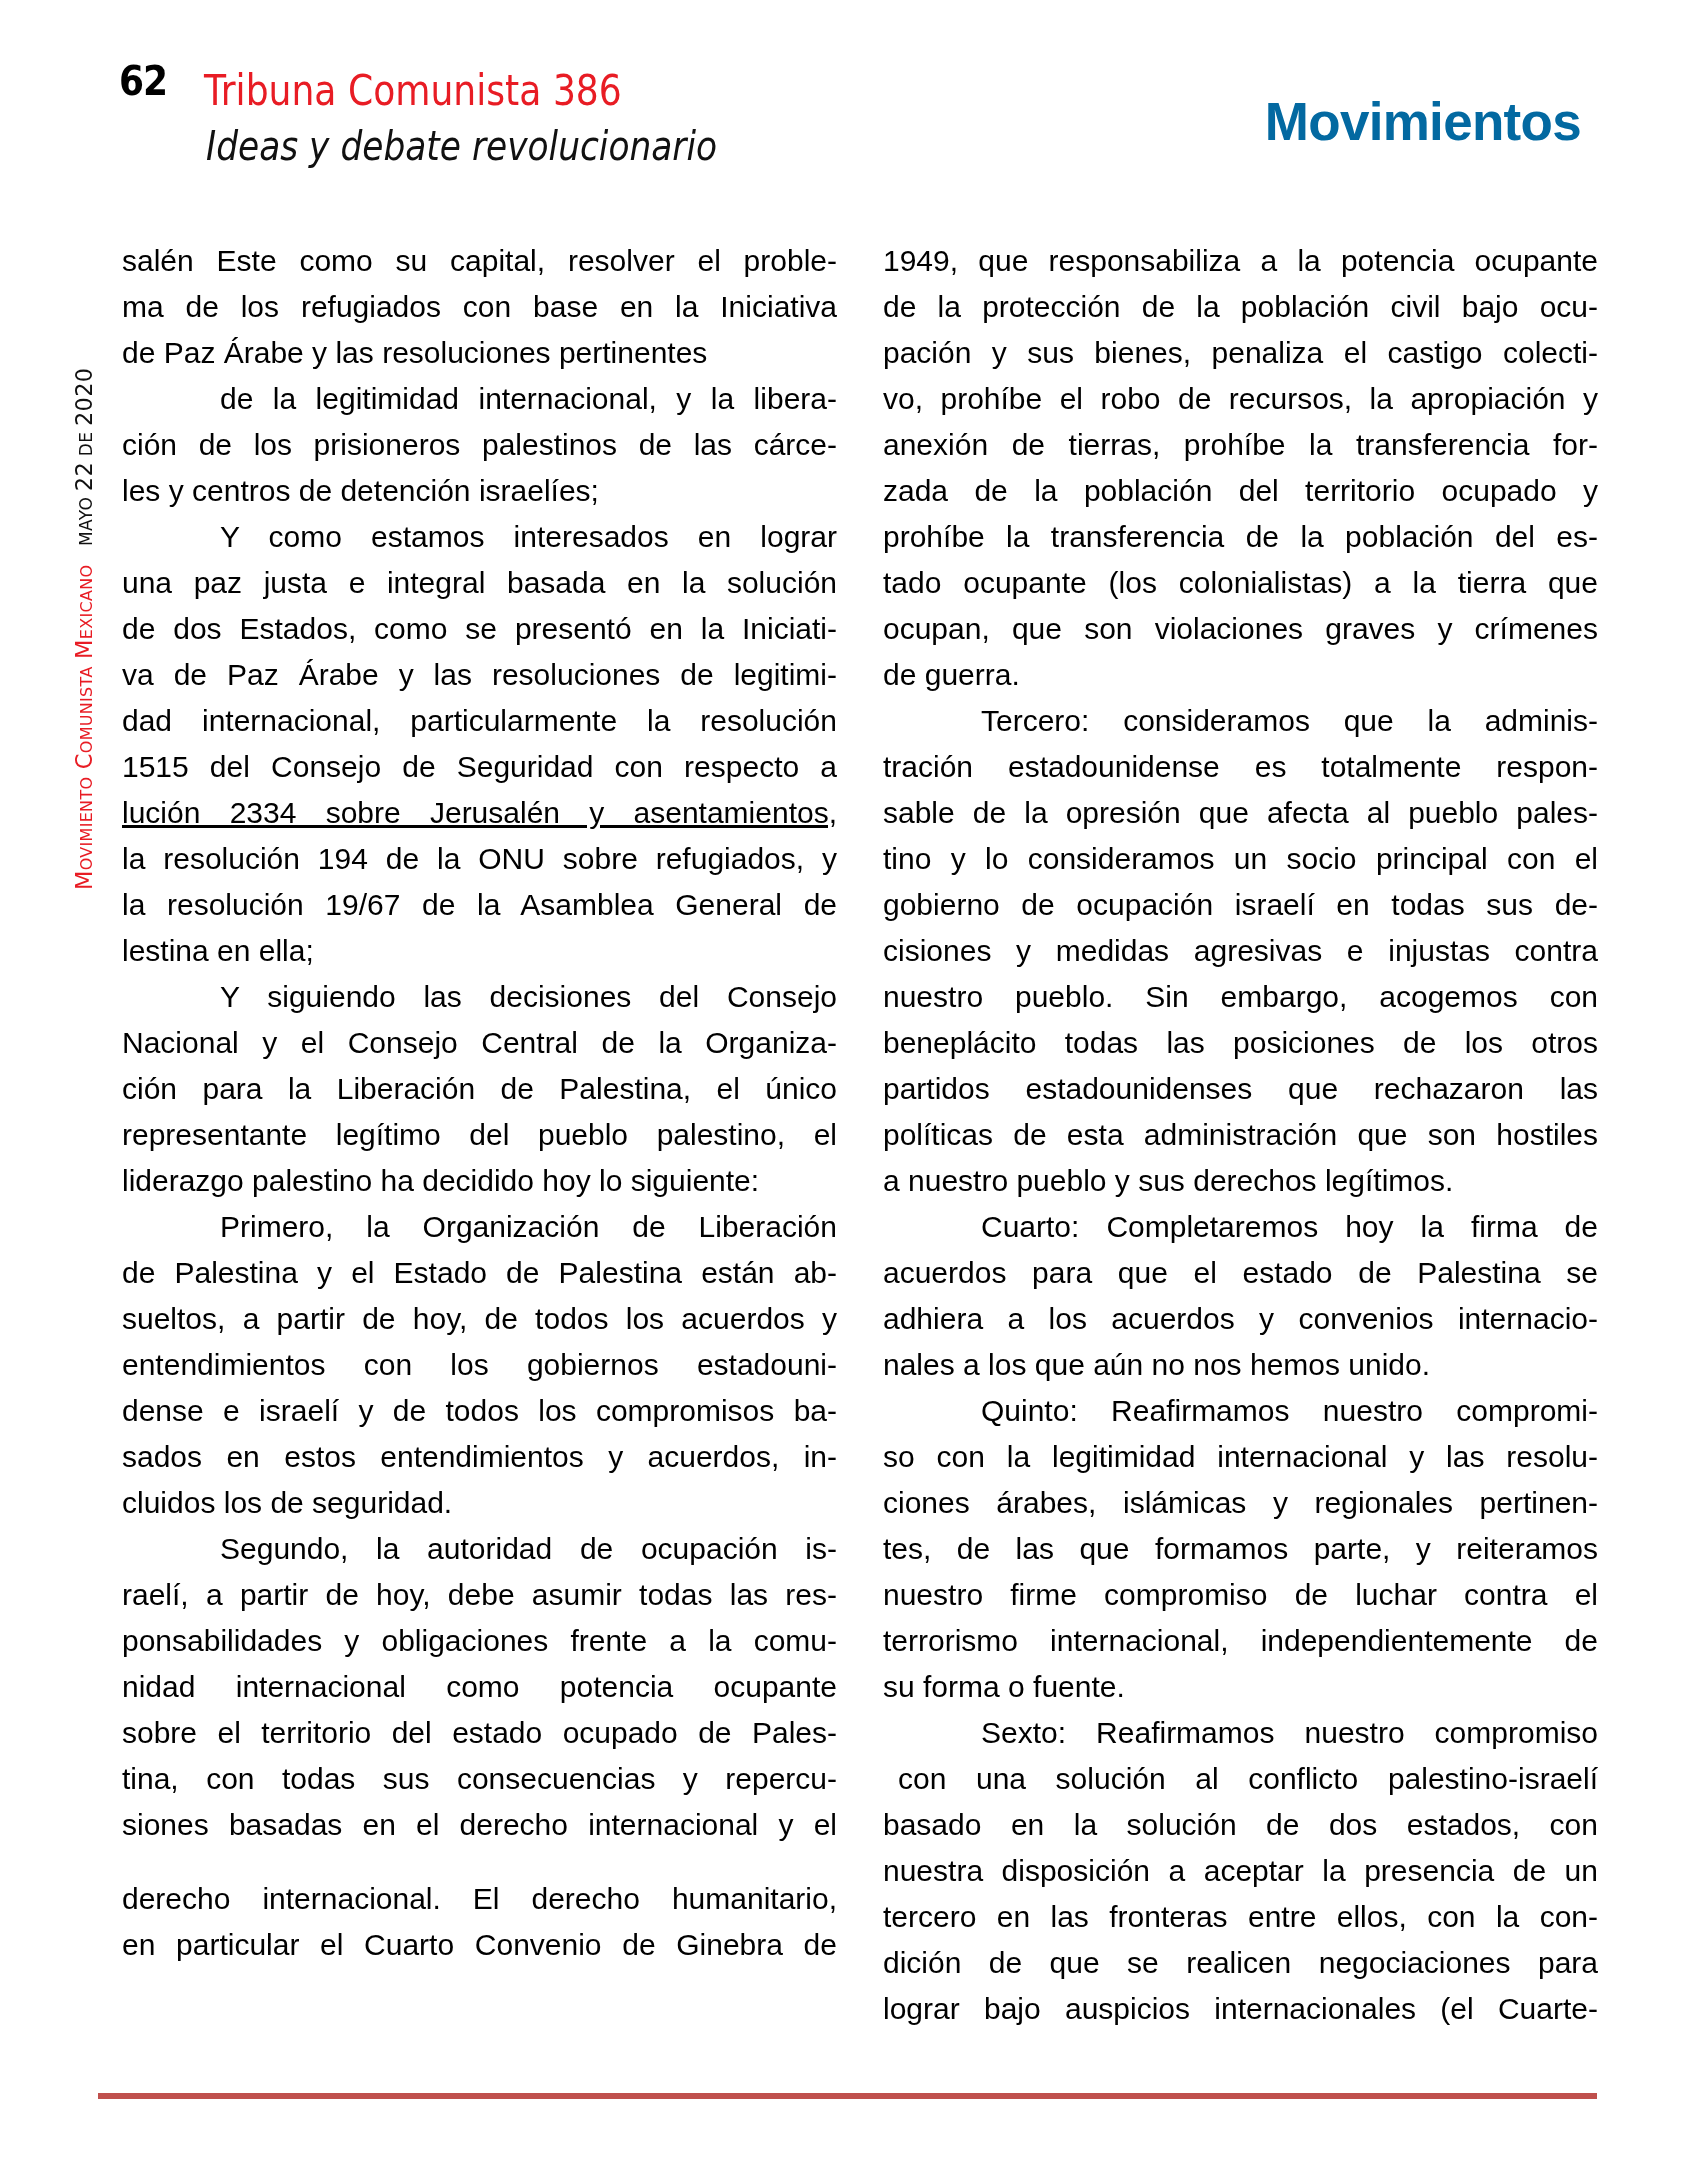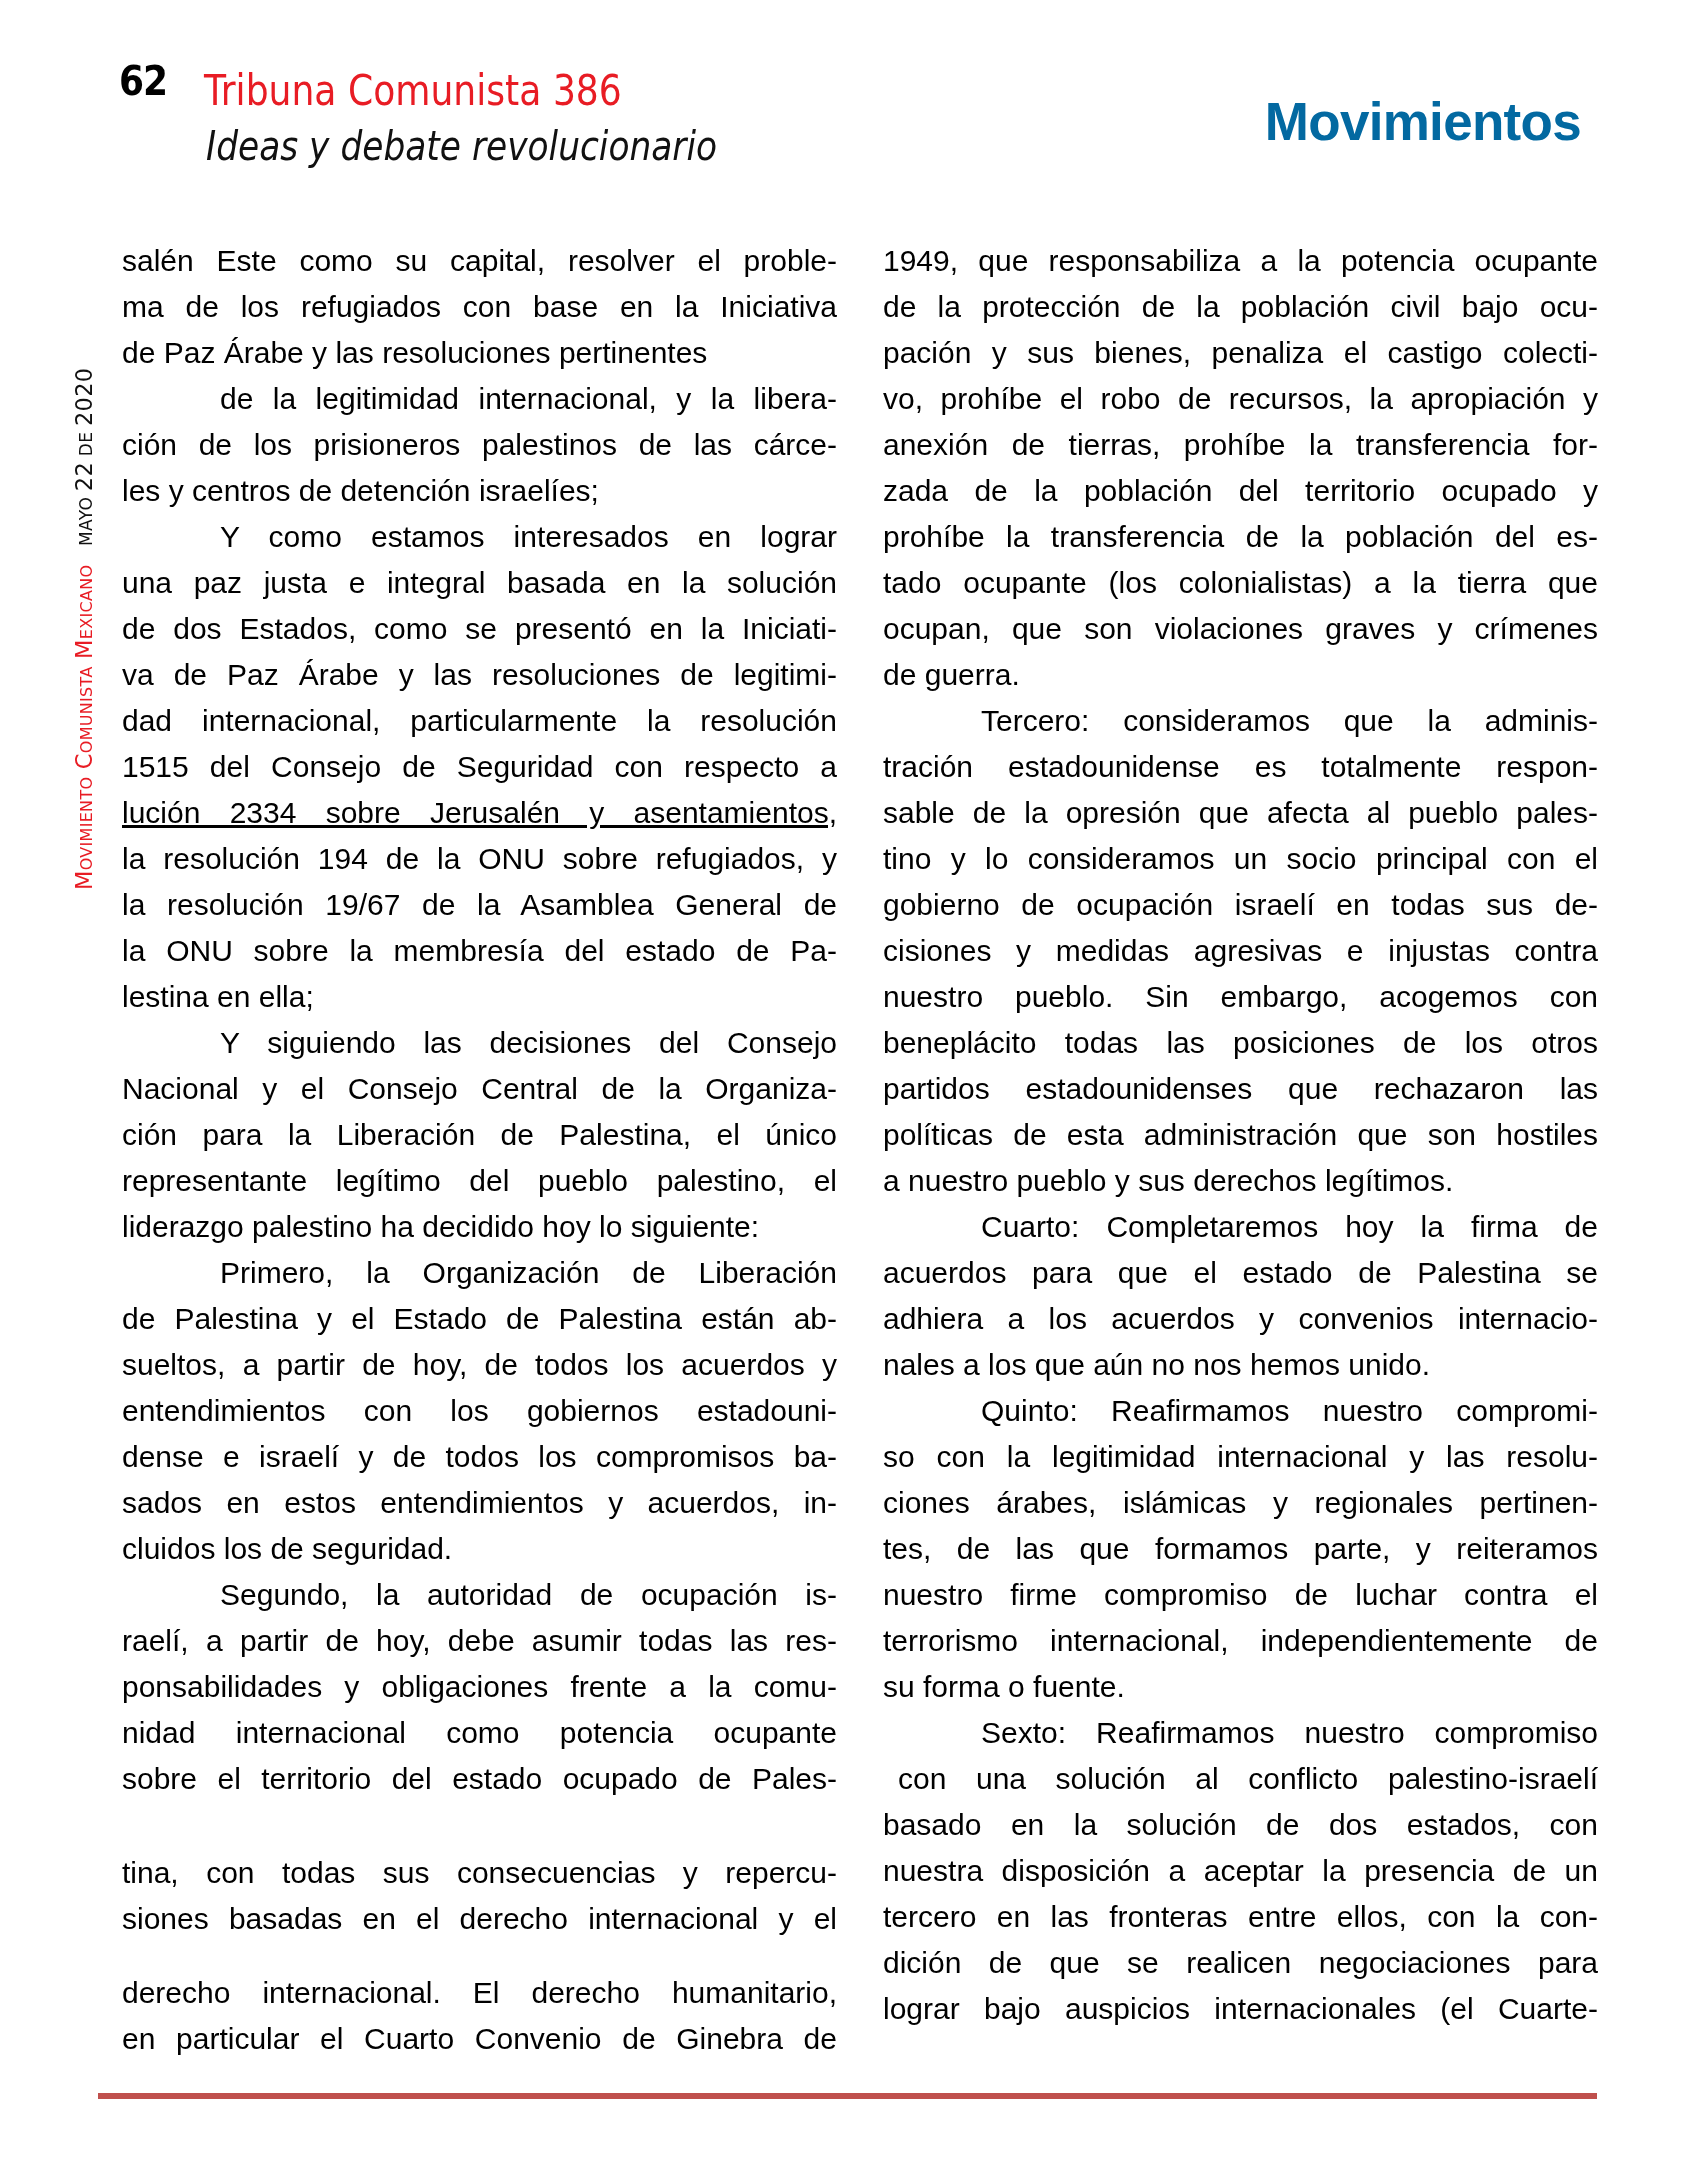--- a/index.html
+++ b/index.html
@@ -47,40 +47,39 @@
     <span class="line last">les y centros de detención israelíes;</span>
     <span class="line indent" style="word-spacing: 0px;">Y como estamos interesados en lograr</span>
     <span class="line" style="word-spacing: 0px;">una paz justa e integral basada en la solución</span>
     <span class="line" style="word-spacing: 0px;">de dos Estados, como se presentó en la Iniciati-</span>
     <span class="line" style="word-spacing: 0px;">va de Paz Árabe y las resoluciones de legitimi-</span>
     <span class="line" style="word-spacing: 0px;">dad internacional, particularmente la resolución</span>
     <span class="line" style="word-spacing: 0px;">1515 del Consejo de Seguridad con respecto a</span>
     <span class="line" style="word-spacing: 0px; text-decoration: underline;">lución 2334 sobre  Jerusalén y asentamientos,</span>
     <span class="line" style="word-spacing: 0px;">la resolución 194 de la ONU sobre refugiados, y</span>
     <span class="line" style="word-spacing: 0px;">la resolución 19/67 de la Asamblea General de</span>
-    <span class="line" style="word-spacing: 0px;">la ONU sobre la membresía del estado de Pa-</span>
     <span class="line last">lestina en ella;</span>
     <span class="line indent" style="word-spacing: 0px;">Y siguiendo las decisiones del Consejo</span>
     <span class="line" style="word-spacing: 0px;">Nacional y el Consejo Central de la Organiza-</span>
     <span class="line" style="word-spacing: 0px;">ción para la Liberación de Palestina, el único</span>
     <span class="line" style="word-spacing: 0px;">representante legítimo del pueblo palestino, el</span>
     <span class="line last">liderazgo palestino ha decidido hoy lo siguiente:</span>
     <span class="line indent" style="word-spacing: 0px;">Primero, la Organización de Liberación</span>
     <span class="line" style="word-spacing: 0px;">de Palestina y el Estado de Palestina están ab-</span>
     <span class="line" style="word-spacing: 0px;">sueltos, a partir de hoy, de todos los acuerdos y</span>
     <span class="line" style="word-spacing: 0px;">entendimientos con los gobiernos estadouni-</span>
     <span class="line" style="word-spacing: 0px;">dense e israelí y de todos los compromisos ba-</span>
     <span class="line" style="word-spacing: 0px;">sados en estos entendimientos y acuerdos, in-</span>
     <span class="line last">cluidos los de seguridad.</span>
     <span class="line indent" style="word-spacing: 0px;">Segundo, la autoridad de ocupación is-</span>
     <span class="line" style="word-spacing: 0px;">raelí, a partir de hoy, debe asumir todas las res-</span>
     <span class="line" style="word-spacing: 0px;">ponsabilidades y obligaciones frente a la comu-</span>
     <span class="line" style="word-spacing: 0px;">nidad internacional como potencia ocupante</span>
     <span class="line" style="word-spacing: 0px;">sobre el territorio del estado ocupado de Pales-</span>
-    <span class="line" style="word-spacing: 0px; margin-top: 48px;">tina, con todas sus consecuencias y repercu-</span>
+    <span class="line" style="word-spacing: 0px;">tina, con todas sus consecuencias y repercu-</span>
     <span class="line" style="word-spacing: 0px;">siones basadas en el derecho internacional y el</span>
     <span class="line" style="word-spacing: 0px; margin-top: 28px;">derecho internacional.  El derecho humanitario,</span>
     <span class="line" style="word-spacing: 0px;">en particular el Cuarto Convenio de Ginebra de</span>
   </div>
 <div class="column col-right">
     <span class="line" style="word-spacing: 0px;">1949, que responsabiliza a la potencia ocupante</span>
     <span class="line" style="word-spacing: 0px;">de la protección de la población civil bajo ocu-</span>
     <span class="line" style="word-spacing: 0px;">pación y sus bienes, penaliza el castigo colecti-</span>
     <span class="line" style="word-spacing: 0px;">vo, prohíbe el robo de recursos, la apropiación y</span>
     <span class="line" style="word-spacing: 0px;">anexión de tierras, prohíbe la transferencia for-</span>

